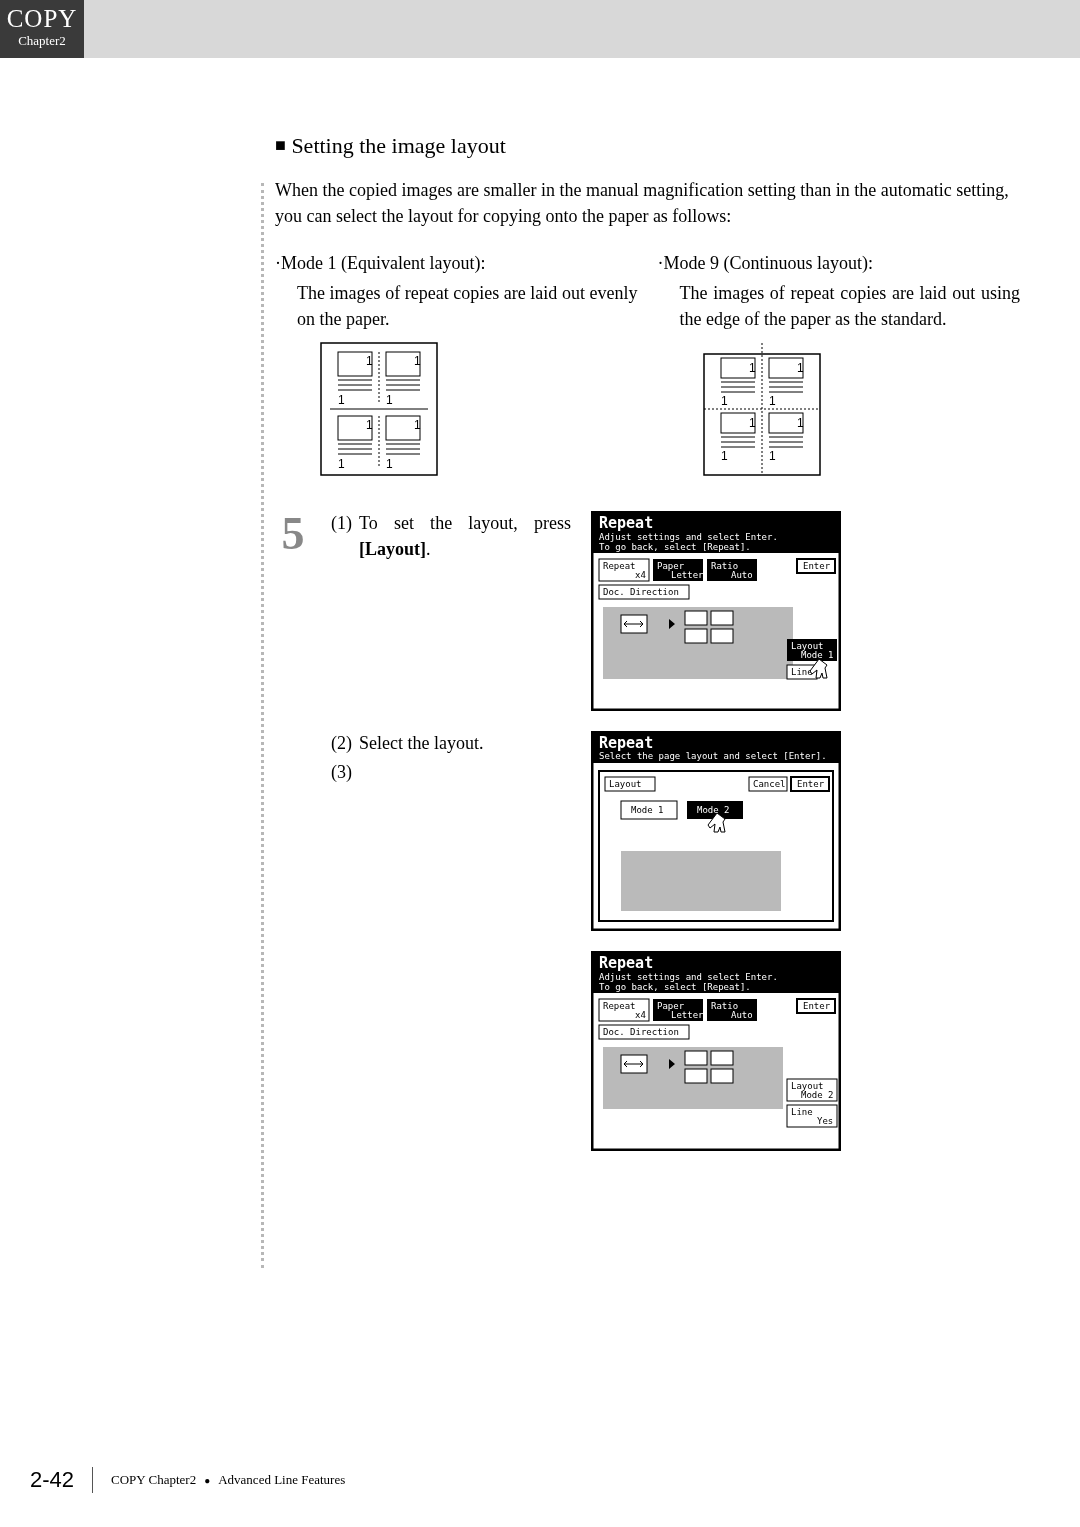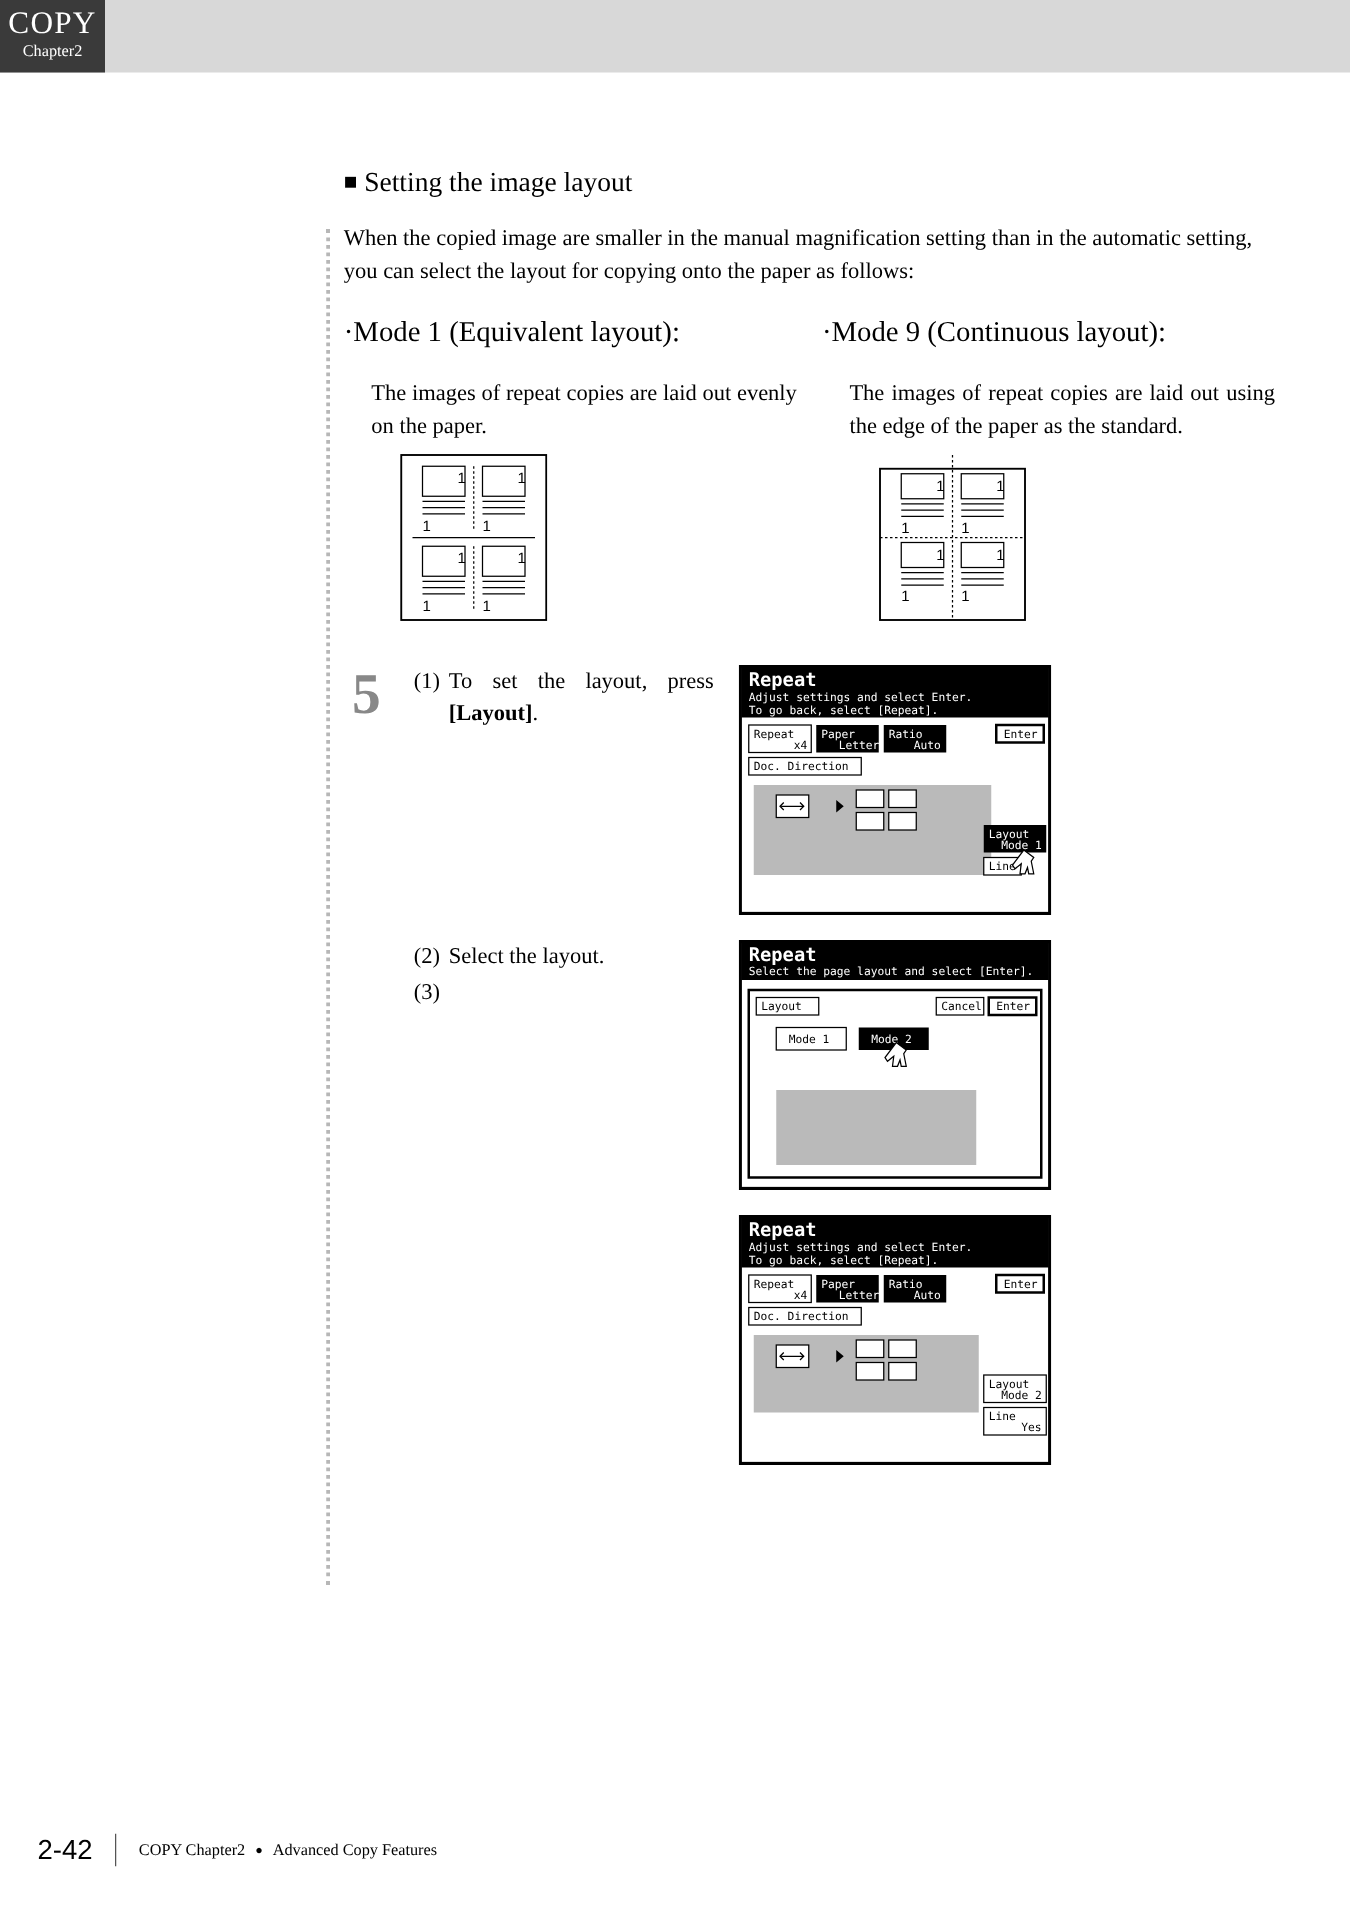--- a/index.html
+++ b/index.html
@@ -64,22 +64,22 @@
     margin-bottom: 24px;
   }
   .mode-cols {
     display: flex;
     gap: 20px;
   }
   .mode-col {
     flex: 1;
   }
   .mode-head {
-    font-size: 23px;
-    margin-bottom: 22px;
+    font-size: 18px;
+    margin-bottom: 6px;
   }
   .mode-desc {
     font-size: 18px;
     line-height: 1.45;
     padding-left: 22px;
     text-align: justify;
     margin-bottom: 10px;
   }
   .mode-fig {
     margin-left: 45px;
@@ -179,21 +179,21 @@
   </div>
 
   <div class="content">
     <div class="dotted-rule"></div>
 
     <h2>
       <span class="blk">■</span>
       <span>Setting the image layout</span>
     </h2>
 
-    <p class="intro">When the copied image are smaller in the manual magnification setting than in the automatic setting, you can select the layout for copying onto the paper as follows:</p>
+    <p class="intro">When the copied images are smaller in the manual magnification setting than in the automatic setting, you can select the layout for copying onto the paper as follows:</p>
 
     <div class="mode-cols">
       <div class="mode-col">
         <div class="mode-head">·Mode 1 (Equivalent layout):</div>
         <div class="mode-desc">The images of repeat copies are laid out evenly on the paper.</div>
         <div class="mode-fig">
           <svg width="118" height="134" viewBox="0 0 118 134">
             <rect x="1" y="1" width="116" height="132" fill="#fff" stroke="#000" stroke-width="1.5"></rect>
             <line x1="10" y1="67" x2="108" y2="67" stroke="#000" stroke-width="1"></line>
             <line x1="59" y1="10" x2="59" y2="60" stroke="#000" stroke-dasharray="2,2"></line>
@@ -399,15 +399,15 @@
         </svg>
       </div>
     </div>
   </div>
 
   <div class="footer">
     <span class="page-num">2-42</span>
     <span class="foot-sep"></span>
     <span class="foot-text">COPY Chapter2</span>
     <span class="foot-dot">●</span>
-    <span class="foot-text">Advanced Copy Features</span>
+    <span class="foot-text">Advanced Line Features</span>
   </div>
 </div>
 
 </body></html>

